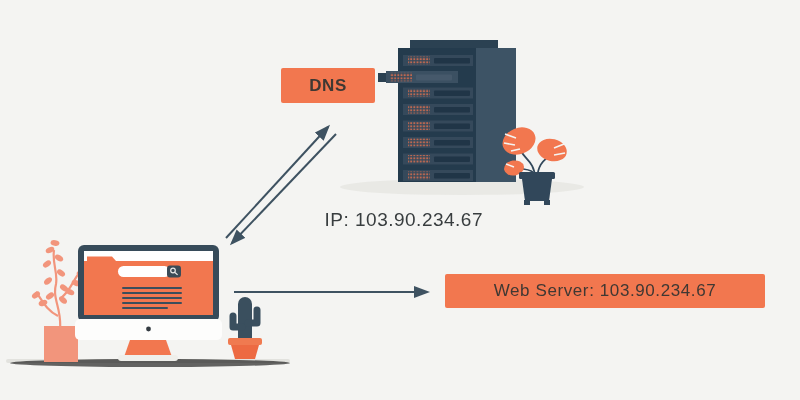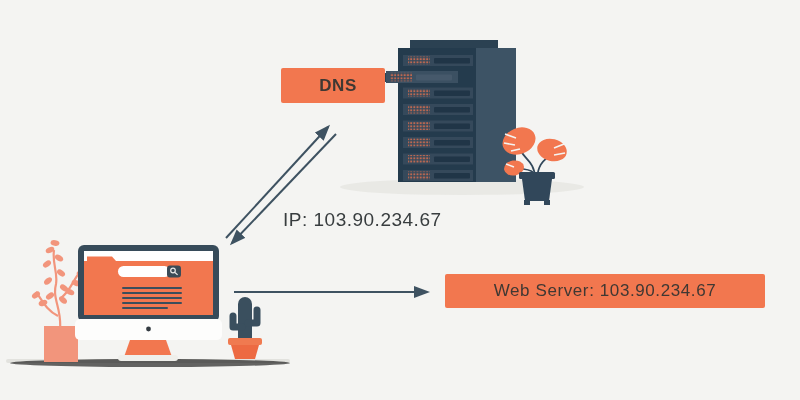--- a/index.html
+++ b/index.html
@@ -7,24 +7,24 @@
   .stage{
     position:relative;width:800px;height:400px;overflow:hidden;
     background:var(--background,#f4f4f2);
   }
   .scene{position:absolute;left:0;top:0;width:800px;height:400px;}
   .label-box{
     position:absolute;display:flex;align-items:center;justify-content:center;
     background:var(--accent,#f2774f);color:var(--text,#3f3833);
     letter-spacing:.6px;
   }
-  .dns-box{left:281px;top:68px;width:94px;height:35px;font-size:17px;font-weight:700;border-radius:2px;padding-left:10px;}
+  .dns-box{left:281px;top:68px;width:94px;height:35px;font-size:17px;font-weight:700;border-radius:2px;}
   .web-box{left:445px;top:274px;width:320px;height:34px;font-size:17px;font-weight:500;border-radius:2px;}
   .ip-label{
-    position:absolute;left:283px;top:209px;width:200px;text-align:left;
+    position:absolute;left:283px;top:209px;width:200px;text-align:right;
     font-size:19px;color:#383d3f;letter-spacing:.5px;
   }
 </style>
 </head>
 <body>
 
 <div class="stage">
 
   <svg class="scene" viewBox="0 0 800 400">
     <defs>

